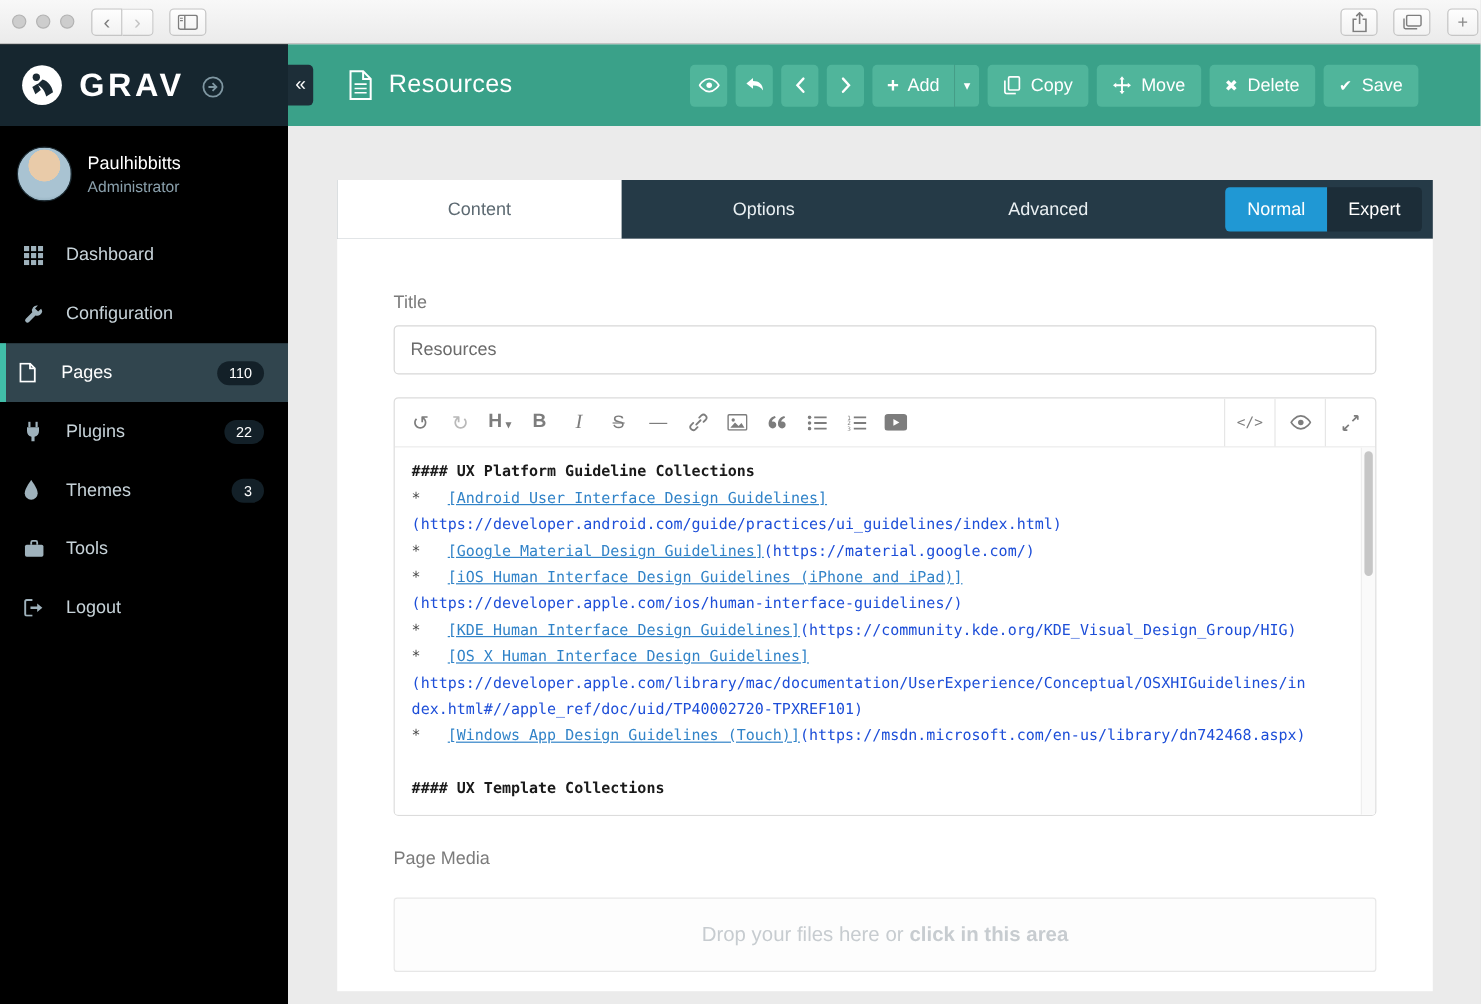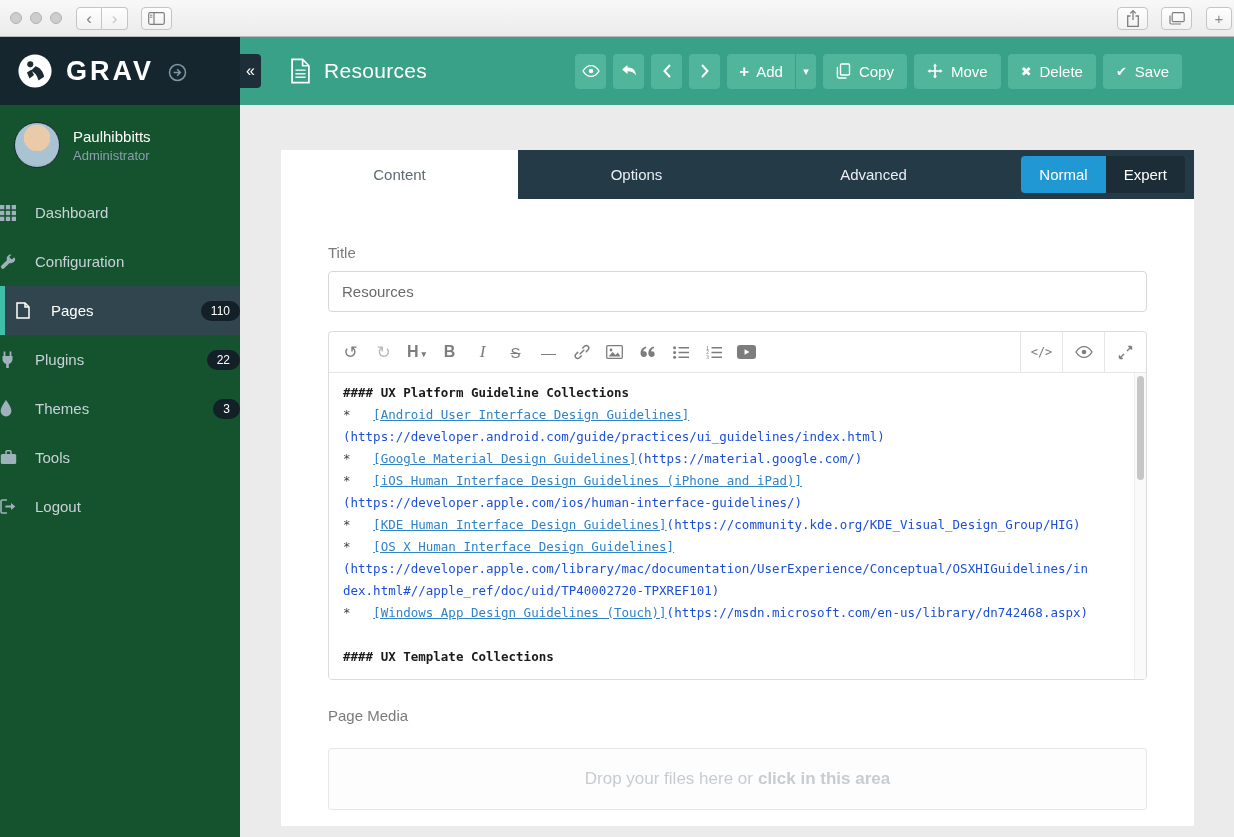--- a/index.html
+++ b/index.html
@@ -21,33 +21,33 @@
   .urlbar{position:absolute;left:367px;top:7px;width:500px;height:23px;background:#fff;border:1px solid #ccc;
           border-radius:5px;box-sizing:border-box;display:flex;align-items:center;color:#444;}
   .urlbar .reader{margin-left:8px;color:#9a9a9a;display:flex;}
   .urlbar .host{flex:1;text-align:center;font-size:12.5px;color:#333;}
   .urlbar .reload{margin-right:7px;color:#8a8a8a;display:flex;}
   .sharebtn{position:absolute;right:86px;top:7px;width:31px;border-radius:4px;}
   .tabsbtn{position:absolute;right:42px;top:7px;width:31px;border-radius:4px;}
   .newtabbtn{position:absolute;right:2px;top:7px;width:26px;border-radius:4px;font-size:15px;color:#8a8a8a;}
 
   
-  .sidebar{position:absolute;left:0;top:37px;width:240px;bottom:0;background:#14532d;}
+  .sidebar{position:absolute;left:0;top:37px;width:240px;bottom:0;background:#000000;}
   .logo{height:68px;background:#16262f;display:flex;align-items:center;padding:0 17px;box-sizing:border-box;}
   .brand{color:#fff;font-size:27px;font-weight:bold;letter-spacing:3px;margin-left:13px;}
   .traybtn{margin-left:14px;color:#7f97a2;display:flex;margin-top:2px;}
   .user{display:flex;align-items:center;padding:17px 14px 14px 14px;}
   .avatar{width:46px;height:46px;border-radius:50%;flex:0 0 auto;
           background:radial-gradient(circle at 50% 34%,#e9cba9 0 36%,#a9c3d2 37% 72%,#70909f 100%);
           border:1px solid #1c2b33;box-sizing:border-box;}
   .uinfo{margin-left:13px;}
   .uname{color:#fff;font-size:15px;}
   .urole{color:#8aa0ac;font-size:13px;margin-top:3px;}
   .nav{margin-top:6px;}
-  .item{height:49px;display:flex;align-items:center;padding:0 0;color:#c7d3d9;font-size:15px;box-sizing:border-box;cursor:default;}
+  .item{height:49px;display:flex;align-items:center;padding:0 20px;color:#c7d3d9;font-size:15px;box-sizing:border-box;cursor:default;}
   .item .ic{width:24px;color:#9fb2bc;display:flex;align-items:center;}
   .item .lbl{margin-left:11px;}
   .badge{margin-left:auto;background:#132028;color:#fff;font-size:12px;padding:3px 10px;border-radius:11px;}
   .item.active{background:#31454e;border-left:5px solid #41bea8;padding-left:11px;color:#fff;}
   .item.active .ic{color:#fff;}
 
   
   .main{position:absolute;left:240px;top:37px;right:0;bottom:0;background:#ebebeb;}
   .topbar{position:relative;height:68px;background:#3aa189;display:flex;align-items:center;}
   .collapse{position:absolute;left:0;top:17px;width:21px;height:34px;background:#1d2e38;color:#fff;

